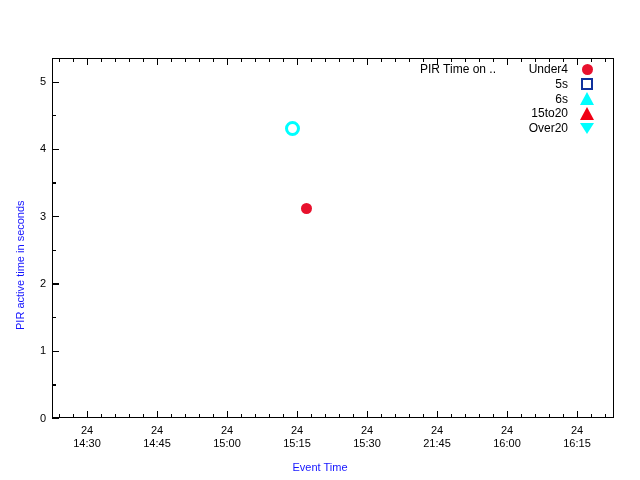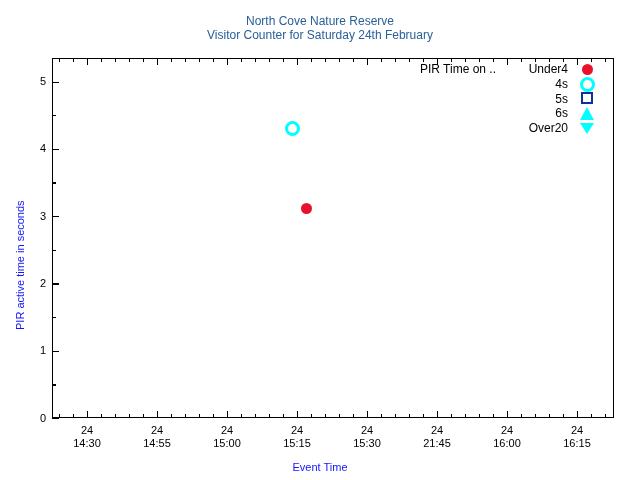--- a/index.html
+++ b/index.html
@@ -104,24 +104,20 @@
     width:7px;height:7px;border-width:2.2px;border-style:solid;
     background:transparent;transform:rotate(45deg);
     margin-left:-5.7px;margin-top:-5.7px;box-sizing:content-box;
   }
 </style>
 </head>
 <body>
 
 <div id="chart-root">
 
-  <div class="title-block">
-    <span class="title-line">North Cove Nature Reserve</span>
-    <span class="title-line">Visitor Counter for Saturday 24th February</span>
-  </div>
 
   <div class="plot-frame"></div>
 
   <div class="plot-area" id="plot-area">
       <div class="tick xtick-major" style="left: 35px;"></div>
       <div class="tick xtick-major" style="left: 105px;"></div>
       <div class="tick xtick-major" style="left: 175px;"></div>
       <div class="tick xtick-major" style="left: 245px;"></div>
       <div class="tick xtick-major" style="left: 315px;"></div>
       <div class="tick xtick-major" style="left: 385px;"></div>
@@ -226,21 +222,21 @@
       <div class="ytl" style="left: 16px; top: 143.341px;">4</div>
       <div class="ytl" style="left: 16px; top: 76.0514px;">5</div>
     </div>
   <div id="x-tick-labels">
       <div class="xtl" style="left: 52px; top: 424px;">
         <div>24</div>
         <div>14:30</div>
       </div>
       <div class="xtl" style="left: 122px; top: 424px;">
         <div>24</div>
-        <div>14:55</div>
+        <div>14:45</div>
       </div>
       <div class="xtl" style="left: 192px; top: 424px;">
         <div>24</div>
         <div>15:00</div>
       </div>
       <div class="xtl" style="left: 262px; top: 424px;">
         <div>24</div>
         <div>15:15</div>
       </div>
       <div class="xtl" style="left: 332px; top: 424px;">
@@ -266,38 +262,38 @@
 
   <div class="legend" id="legend">
       <div class="legend-row">
         <div class="legend-title">PIR Time on ..</div>
         <span class="legend-label">Under4</span>
         <span class="legend-marker">
           <div class="mk mk-circle-filled" style="background: rgb(232, 17, 45);"></div>
         </span>
       </div>
       <div class="legend-row">
-        <span class="legend-label">4s</span>
-        <span class="legend-marker">
-          <div class="mk mk-circle-open" style="border-color: rgb(0, 255, 255);"></div>
-        </span>
-      </div>
-      <div class="legend-row">
         <span class="legend-label">5s</span>
         <span class="legend-marker">
           <div class="mk mk-square-open" style="border-color: rgb(16, 49, 156);"></div>
         </span>
       </div>
       <div class="legend-row">
         <span class="legend-label">6s</span>
         <span class="legend-marker">
           <div class="mk mk-tri-up" style="border-bottom: 13px solid rgb(0, 255, 255);"></div>
         </span>
       </div>
       <div class="legend-row">
+        <span class="legend-label">15to20</span>
+        <span class="legend-marker">
+          <div class="mk mk-tri-up" style="border-bottom: 13px solid rgb(240, 0, 20);"></div>
+        </span>
+      </div>
+      <div class="legend-row">
         <span class="legend-label">Over20</span>
         <span class="legend-marker">
           <div class="mk mk-tri-down-open" style="border-top: 11px solid rgb(0, 255, 255);"></div>
         </span>
       </div>
     </div>
 
 </div>
 
 </body></html>

